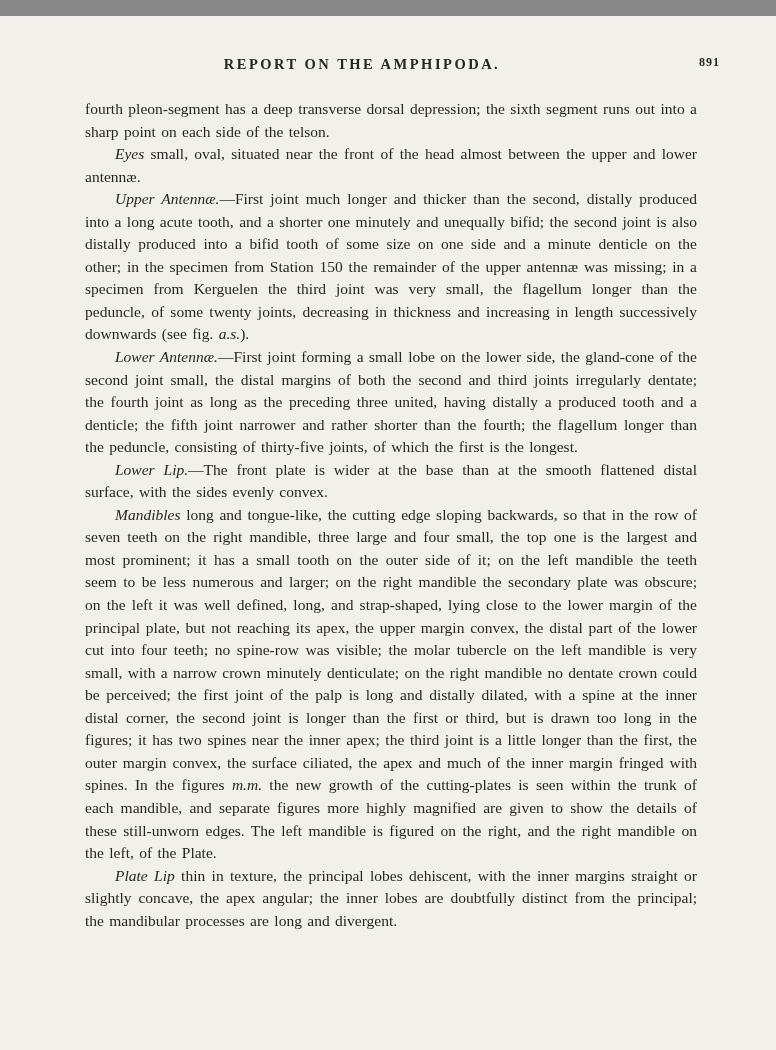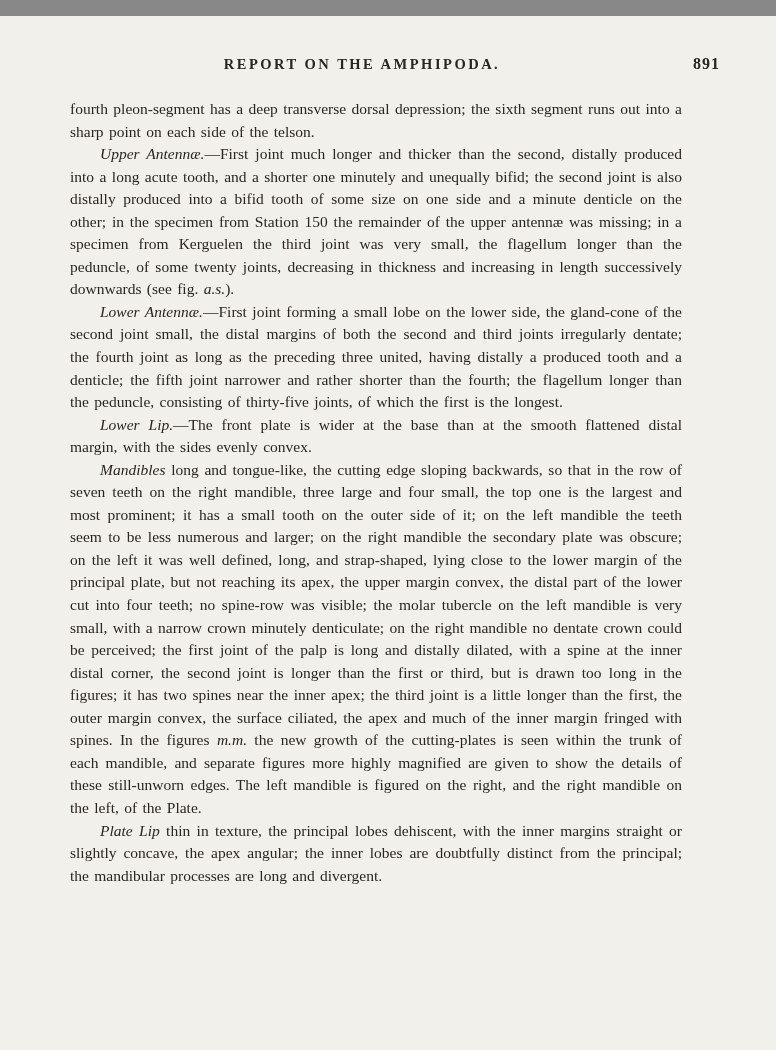--- a/index.html
+++ b/index.html
@@ -32,28 +32,28 @@
     text-align: center;
     font-size: 14.5px;
     font-weight: bold;
     letter-spacing: 2.5px;
     color: #2b2520;
   }
   .running-head .pagenum {
     position: absolute;
     right: 0;
     top: -1px;
-    font-size: 16px;
+    font-size: 12px;
     font-weight: bold;
     letter-spacing: 1px;
   }
   .page-body {
     position: absolute;
     top: 82px;
-    left: 70px;
+    left: 85px;
     width: 612px;
     font-size: 15.5px;
     line-height: 22.55px;
     text-align: justify;
     word-spacing: 1.5px;
     font-family: Liberation Serif, serif;
   }
   .page-body p.para {
     margin: 0;
     padding: 0;
@@ -68,19 +68,20 @@
 </head>
 <body>
 
 <div class="page">
   <div class="running-head">
     <div class="title">REPORT ON THE AMPHIPODA.</div>
     <div class="pagenum">891</div>
   </div>
   <div class="page-body">
       <p class="para"><span>fourth pleon-segment has a deep transverse dorsal depression; the sixth segment runs out into a sharp point on each side of the telson.</span></p>
+      <p class="para indent"><span class="ital">Eyes</span><span> small, oval, situated near the front of the head almost between the upper and lower antennæ.</span></p>
       <p class="para indent"><span class="ital">Upper Antennæ.</span><span>—First joint much longer and thicker than the second, distally produced into a long acute tooth, and a shorter one minutely and unequally bifid; the second joint is also distally produced into a bifid tooth of some size on one side and a minute denticle on the other; in the specimen from Station 150 the remainder of the upper antennæ was missing; in a specimen from Kerguelen the third joint was very small, the flagellum longer than the peduncle, of some twenty joints, decreasing in thickness and increasing in length successively downwards (see fig. </span><span class="ital">a.s.</span><span>).</span></p>
       <p class="para indent"><span class="ital">Lower Antennæ.</span><span>—First joint forming a small lobe on the lower side, the gland-cone of the second joint small, the distal margins of both the second and third joints irregularly dentate; the fourth joint as long as the preceding three united, having distally a produced tooth and a denticle; the fifth joint narrower and rather shorter than the fourth; the flagellum longer than the peduncle, consisting of thirty-five joints, of which the first is the longest.</span></p>
-      <p class="para indent"><span class="ital">Lower Lip.</span><span>—The front plate is wider at the base than at the smooth flattened distal margin, with the sides evenly convex.</span></p>
+      <p class="para indent"><span class="ital">Lower Lip.</span><span>—The front plate is wider at the base than at the smooth flattened distal surface, with the sides evenly convex.</span></p>
       <p class="para indent"><span class="ital">Mandibles</span><span> long and tongue-like, the cutting edge sloping backwards, so that in the row of seven teeth on the right mandible, three large and four small, the top one is the largest and most prominent; it has a small tooth on the outer side of it; on the left mandible the teeth seem to be less numerous and larger; on the right mandible the secondary plate was obscure; on the left it was well defined, long, and strap-shaped, lying close to the lower margin of the principal plate, but not reaching its apex, the upper margin convex, the distal part of the lower cut into four teeth; no spine-row was visible; the molar tubercle on the left mandible is very small, with a narrow crown minutely denticulate; on the right mandible no dentate crown could be perceived; the first joint of the palp is long and distally dilated, with a spine at the inner distal corner, the second joint is longer than the first or third, but is drawn too long in the figures; it has two spines near the inner apex; the third joint is a little longer than the first, the outer margin convex, the surface ciliated, the apex and much of the inner margin fringed with spines.  In the figures </span><span class="ital">m.m.</span><span> the new growth of the cutting-plates is seen within the trunk of each mandible, and separate figures more highly magnified are given to show the details of these still-unworn edges.  The left mandible is figured on the right, and the right mandible on the left, of the Plate.</span></p>
       <p class="para indent"><span class="ital">Plate Lip</span><span> thin in texture, the principal lobes dehiscent, with the inner margins straight or slightly concave, the apex angular; the inner lobes are doubtfully distinct from the principal; the mandibular processes are long and divergent.</span></p>
     </div>
 </div>
 
 </body></html>

